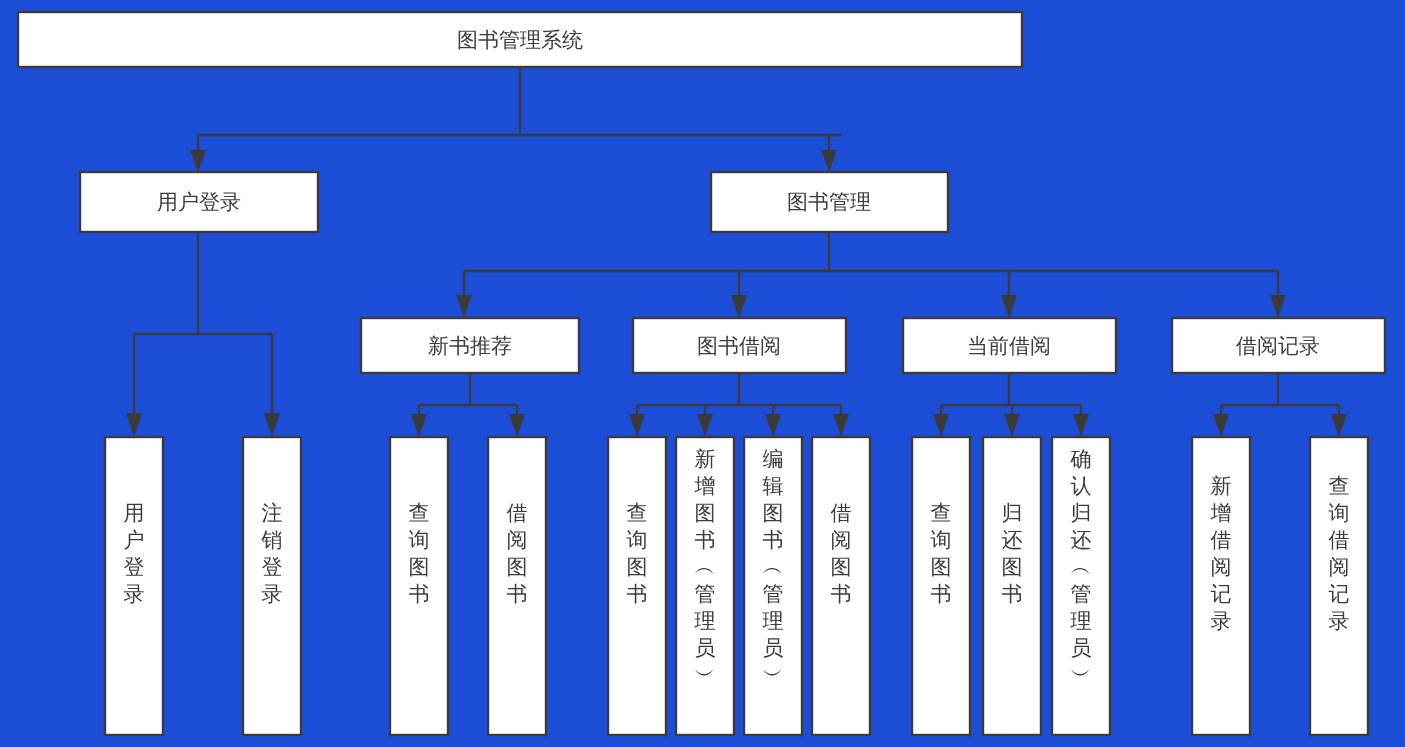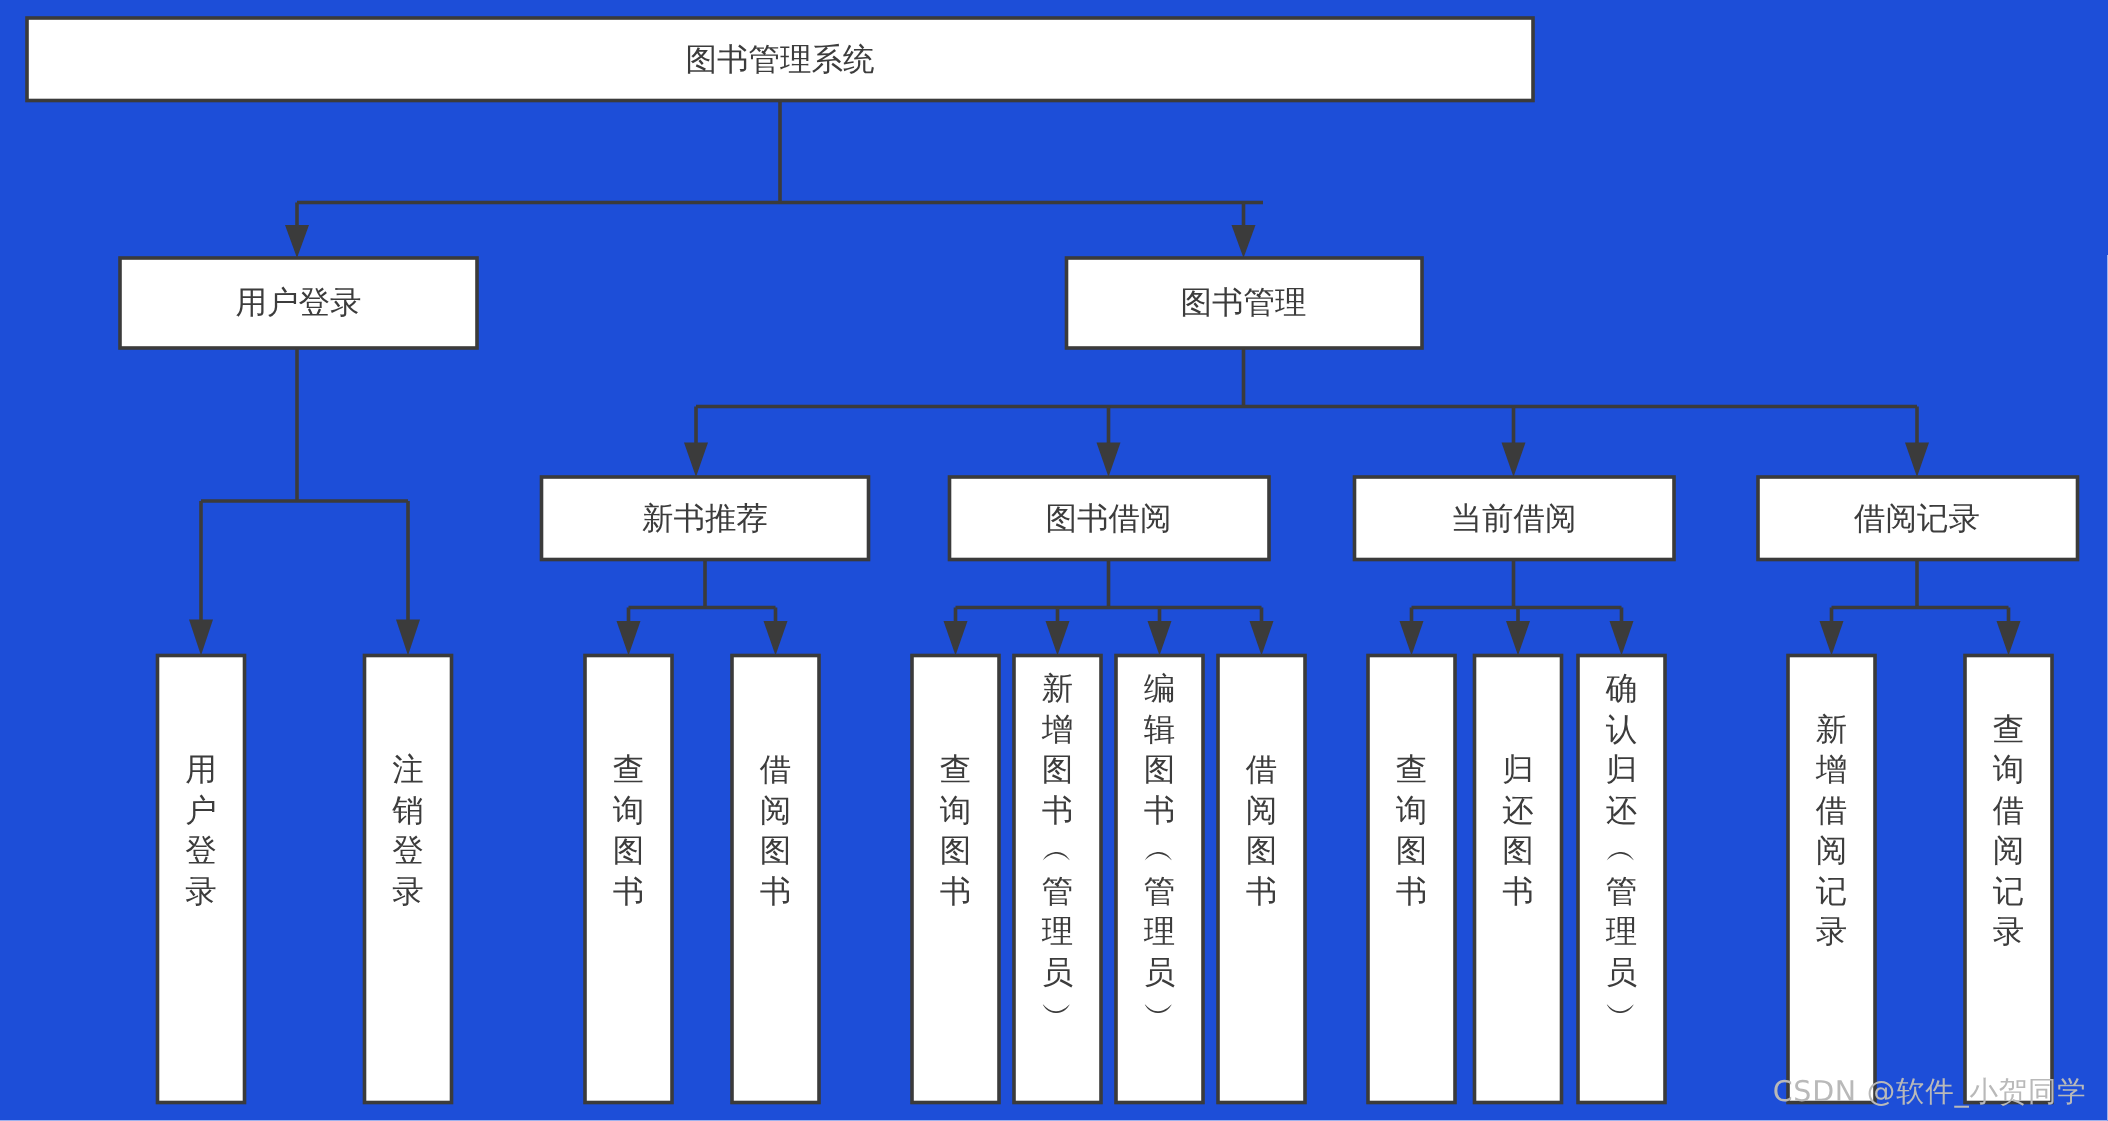--- a/index.html
+++ b/index.html
@@ -214,14 +214,13 @@
       <rect class="node-box" x="1192" y="437" width="58" height="298"></rect>
       <text class="node-label-vertical" x="1221" y="493"><tspan x="1221" dy="0">新</tspan><tspan x="1221" dy="27">增</tspan><tspan x="1221" dy="27">借</tspan><tspan x="1221" dy="27">阅</tspan><tspan x="1221" dy="27">记</tspan><tspan x="1221" dy="27">录</tspan></text>
     </g>
     <g>
       <rect class="node-box" x="1310" y="437" width="58" height="298"></rect>
       <text class="node-label-vertical" x="1339" y="493"><tspan x="1339" dy="0">查</tspan><tspan x="1339" dy="27">询</tspan><tspan x="1339" dy="27">借</tspan><tspan x="1339" dy="27">阅</tspan><tspan x="1339" dy="27">记</tspan><tspan x="1339" dy="27">录</tspan></text>
     </g>
 
   </svg>
 
-  <div class="watermark-text">CSDN @软件_小贺同学</div>
 </div>
 
 </body></html>

